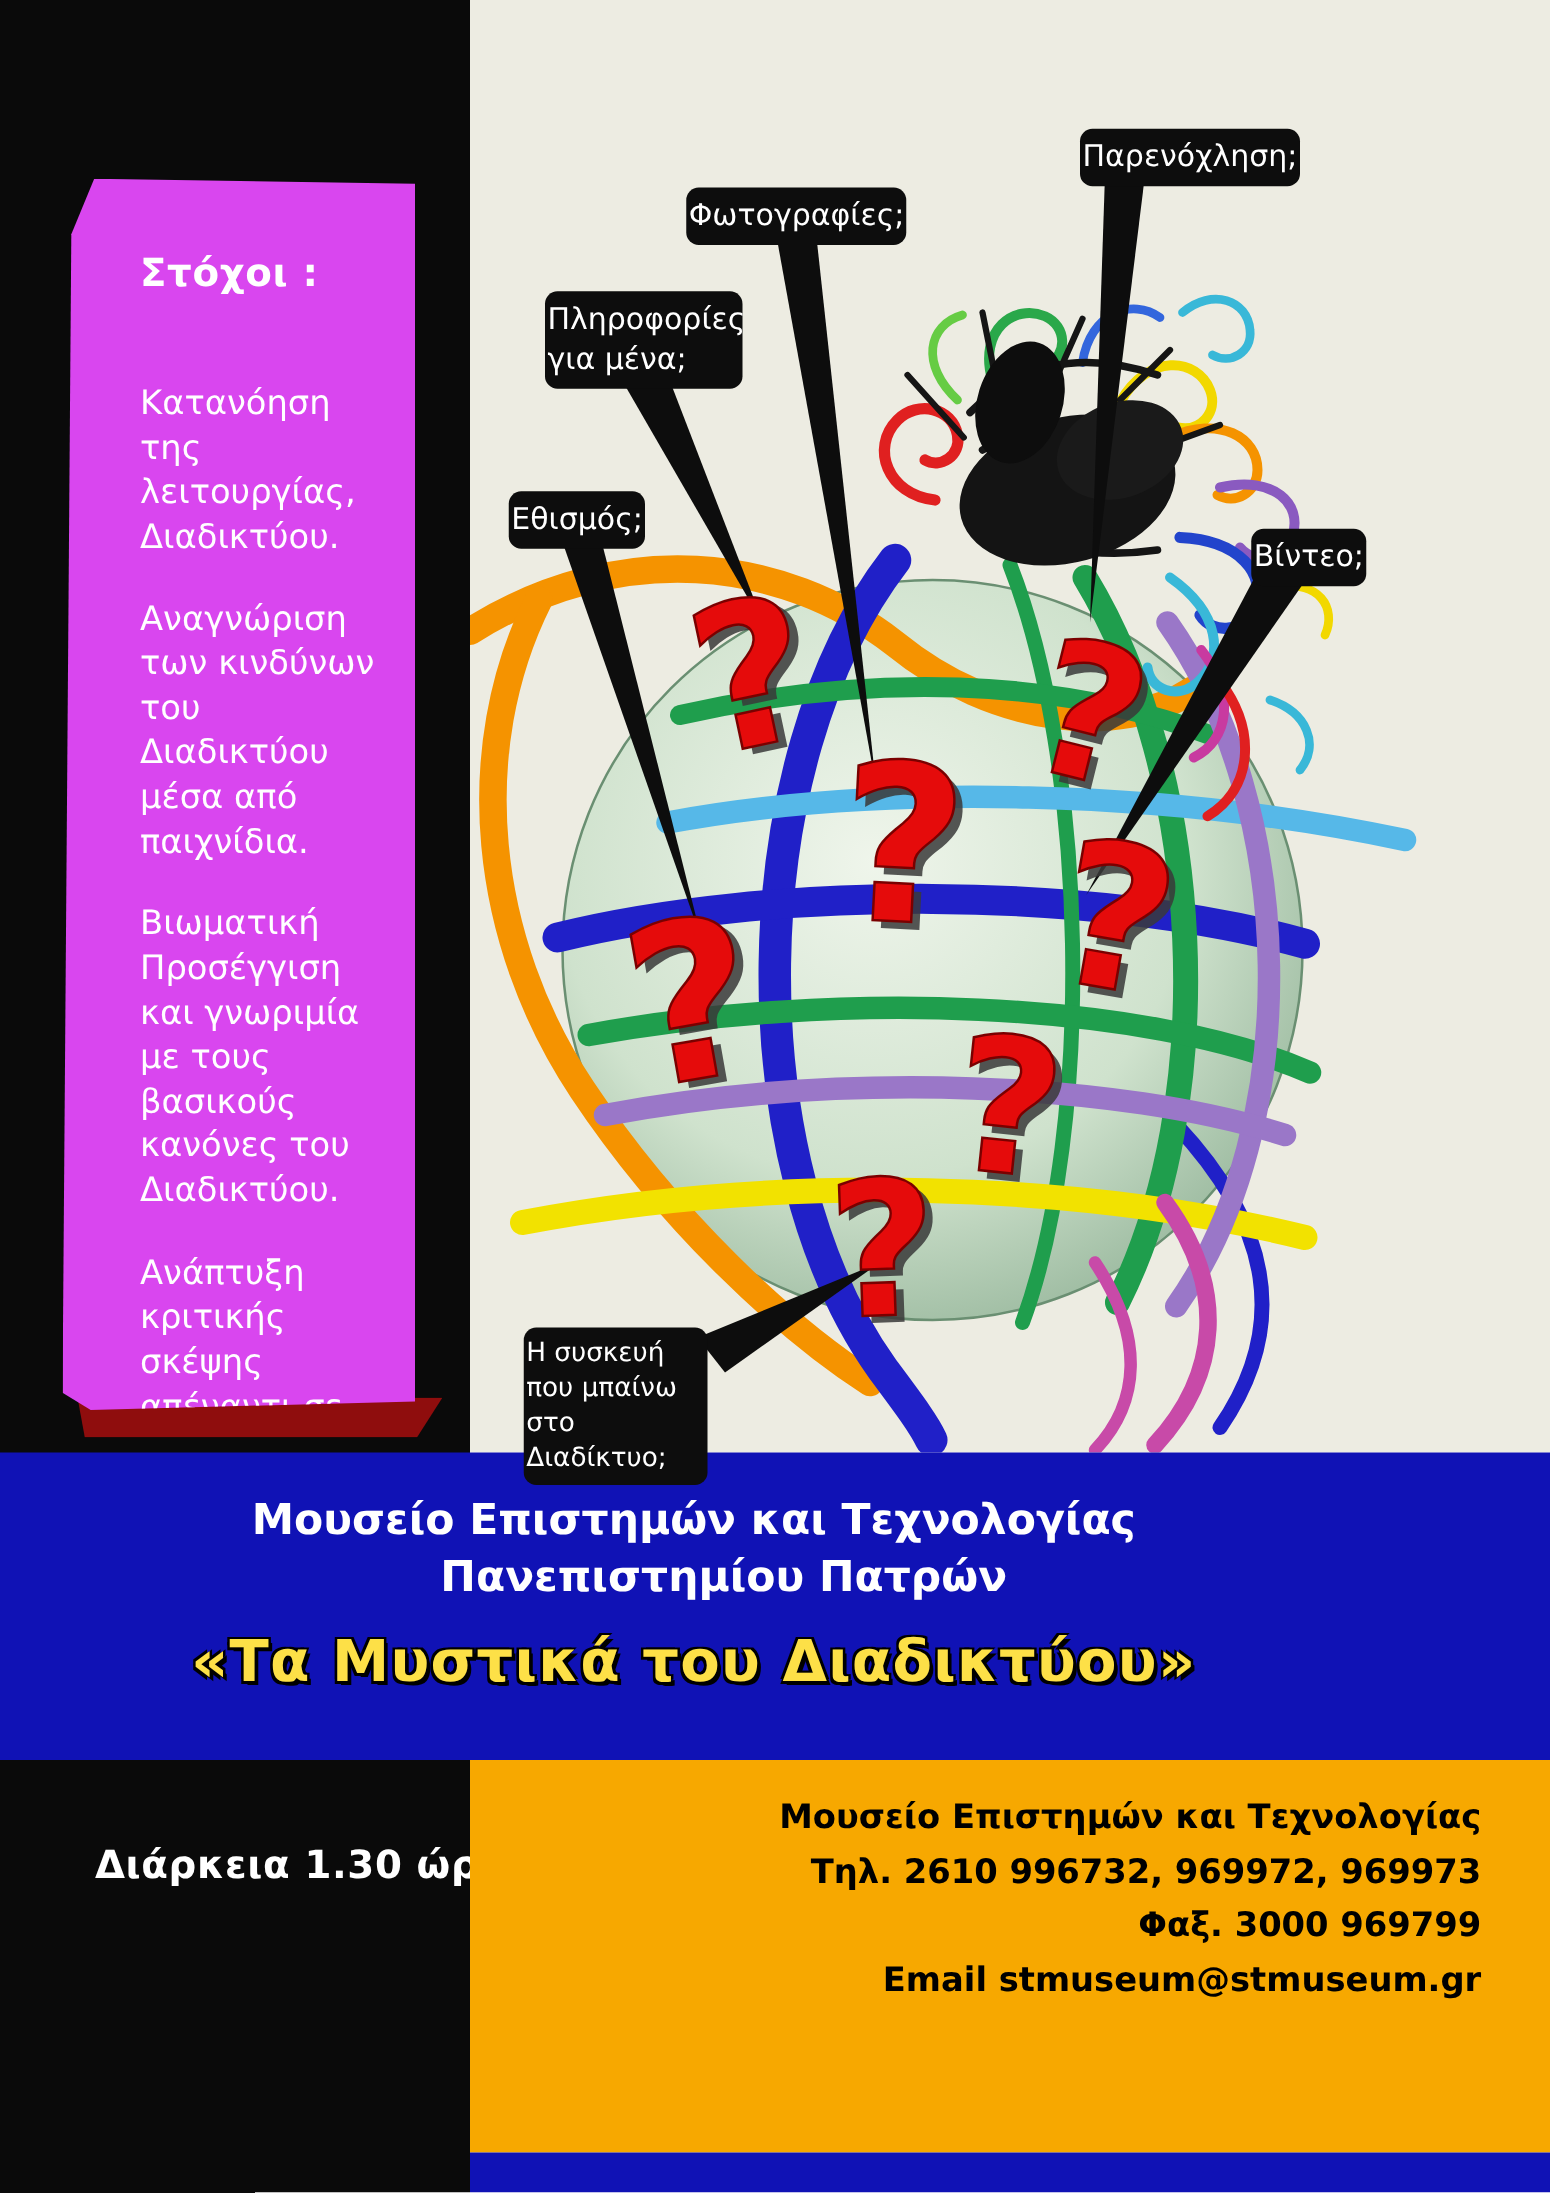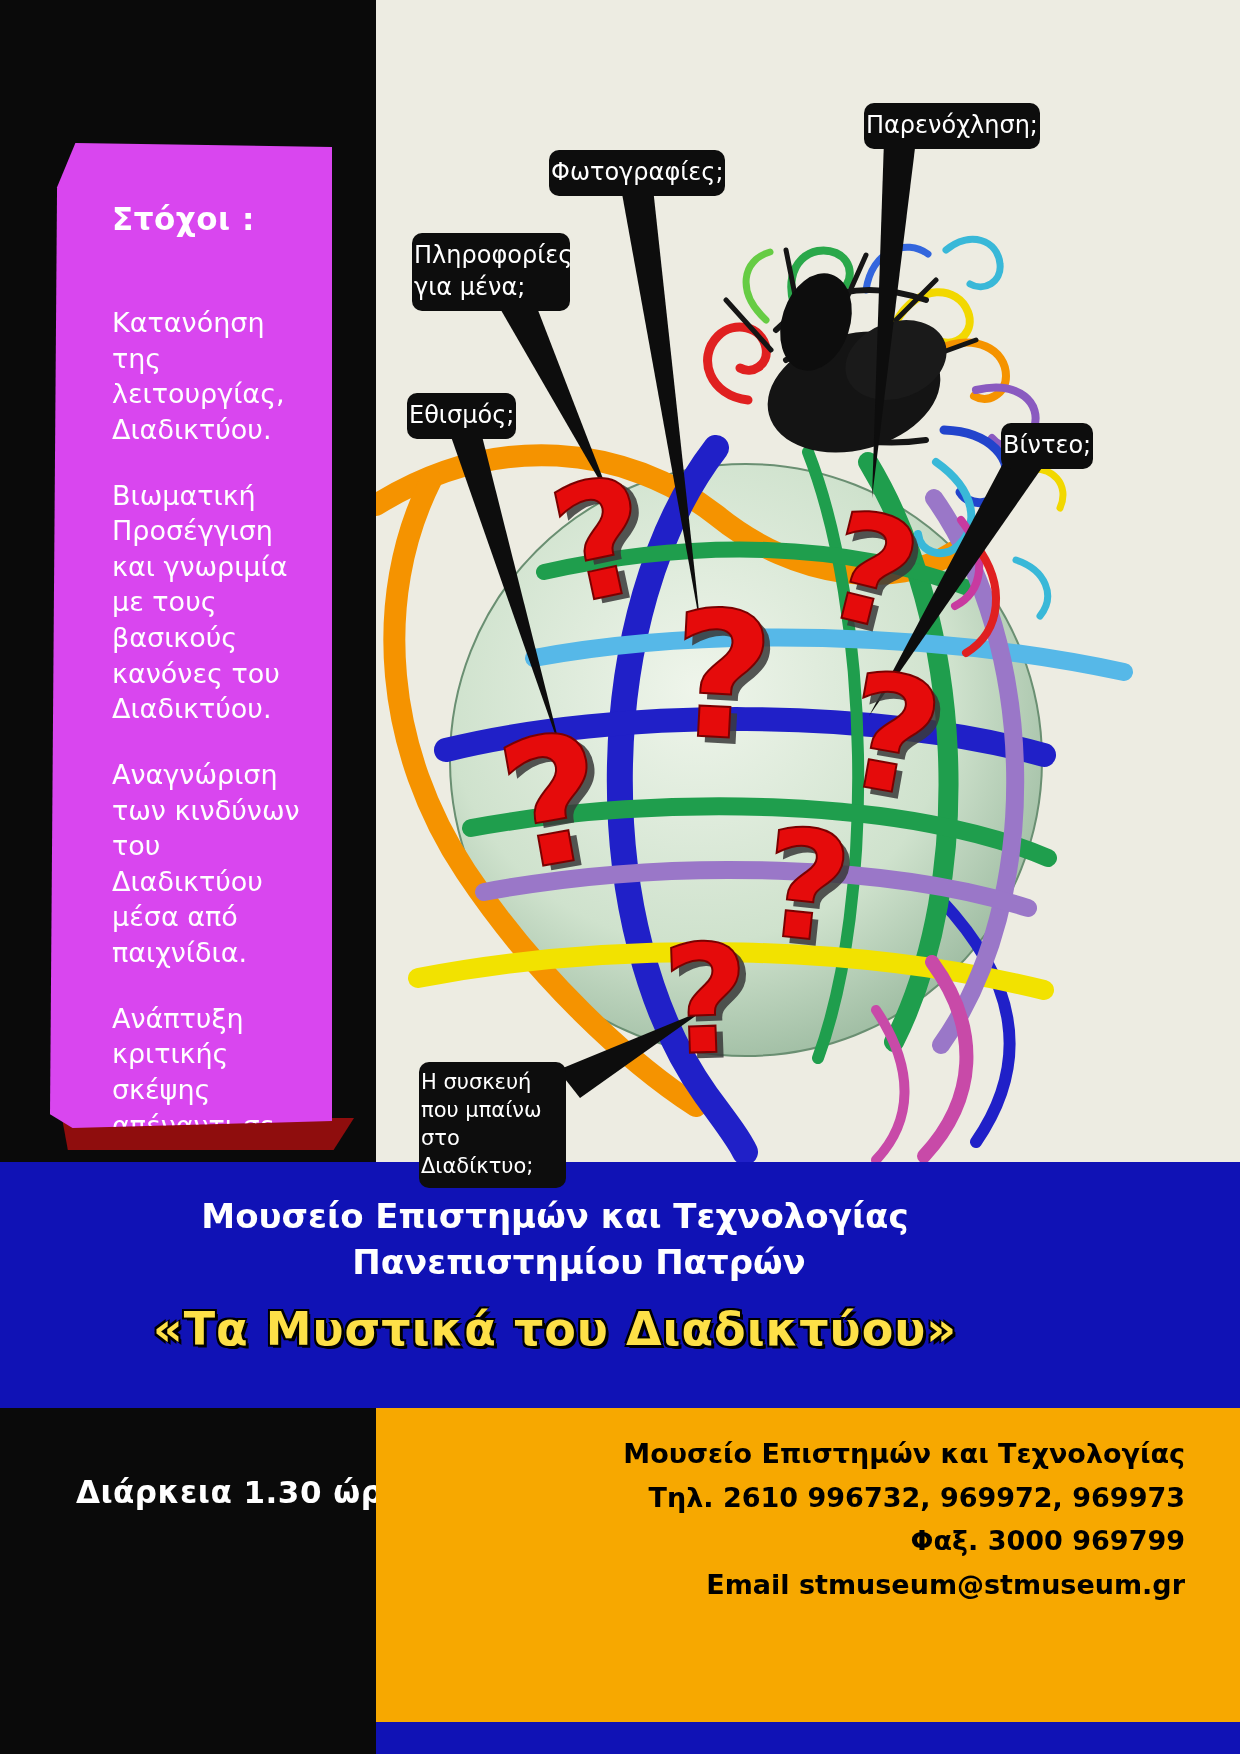--- a/index.html
+++ b/index.html
@@ -42,21 +42,21 @@
   }
   
   .callout {
     position:absolute; background:#0d0d0d; color:#ffffff;
     border-radius:10px; padding:7px 2px; font-size:24px; line-height:1.33;
     z-index:6; white-space:nowrap;
   }
   .callout.wrap { white-space:normal; }
   .co-harassment { left:864px; top:103px; }
   .co-photos     { left:549px; top:150px; }
-  .co-info       { left:412px; top:233px; width:158px; }
+  .co-info       { left:436px; top:233px; width:158px; }
   .co-addiction  { left:407px; top:393px; }
   .co-video      { left:1001px; top:423px; }
   .co-device     { left:419px; top:1062px; width:147px; font-size:21px; }
   
   .blue-band {
     position:absolute; left:0; top:1162px; width:1240px; height:246px;
     background:#1012b5; color:#ffffff; z-index:4;
   }
   .band-inner { width:1110px; text-align:center; padding-top:34px; }
   .band-line1 { font-size:34px; font-weight:bold; }
@@ -87,22 +87,22 @@
 <body>
 
 <div class="left-black"></div>
 
 <div class="cream"></div>
 
 <div class="red-depth"></div>
 <div class="red-panel">
   <div class="goals-title">Στόχοι :</div>
   <p class="goal">Κατανόηση της λειτουργίας, Διαδικτύου.</p>
+  <p class="goal">Αναγνώριση των  κινδύνων του Διαδικτύου μέσα από παιχνίδια.</p>
   <p class="goal">Βιωματική Προσέγγιση και γνωριμία με τους βασικούς κανόνες του Διαδικτύου.</p>
-  <p class="goal">Αναγνώριση των  κινδύνων του Διαδικτύου μέσα από παιχνίδια.</p>
   <p class="goal">Ανάπτυξη κριτικής σκέψης απέναντι σε κινδύνους.</p>
 </div>
 
 <div class="illustration">
 <svg width="864" height="1162" viewBox="0 0 864 1162">
   <defs>
     <radialGradient id="globeGrad" cx="42%" cy="38%" r="78%">
       <stop offset="0%" stop-color="#eff5eb"></stop>
       <stop offset="55%" stop-color="#cfe2cd"></stop>
       <stop offset="100%" stop-color="#83a78a"></stop>

